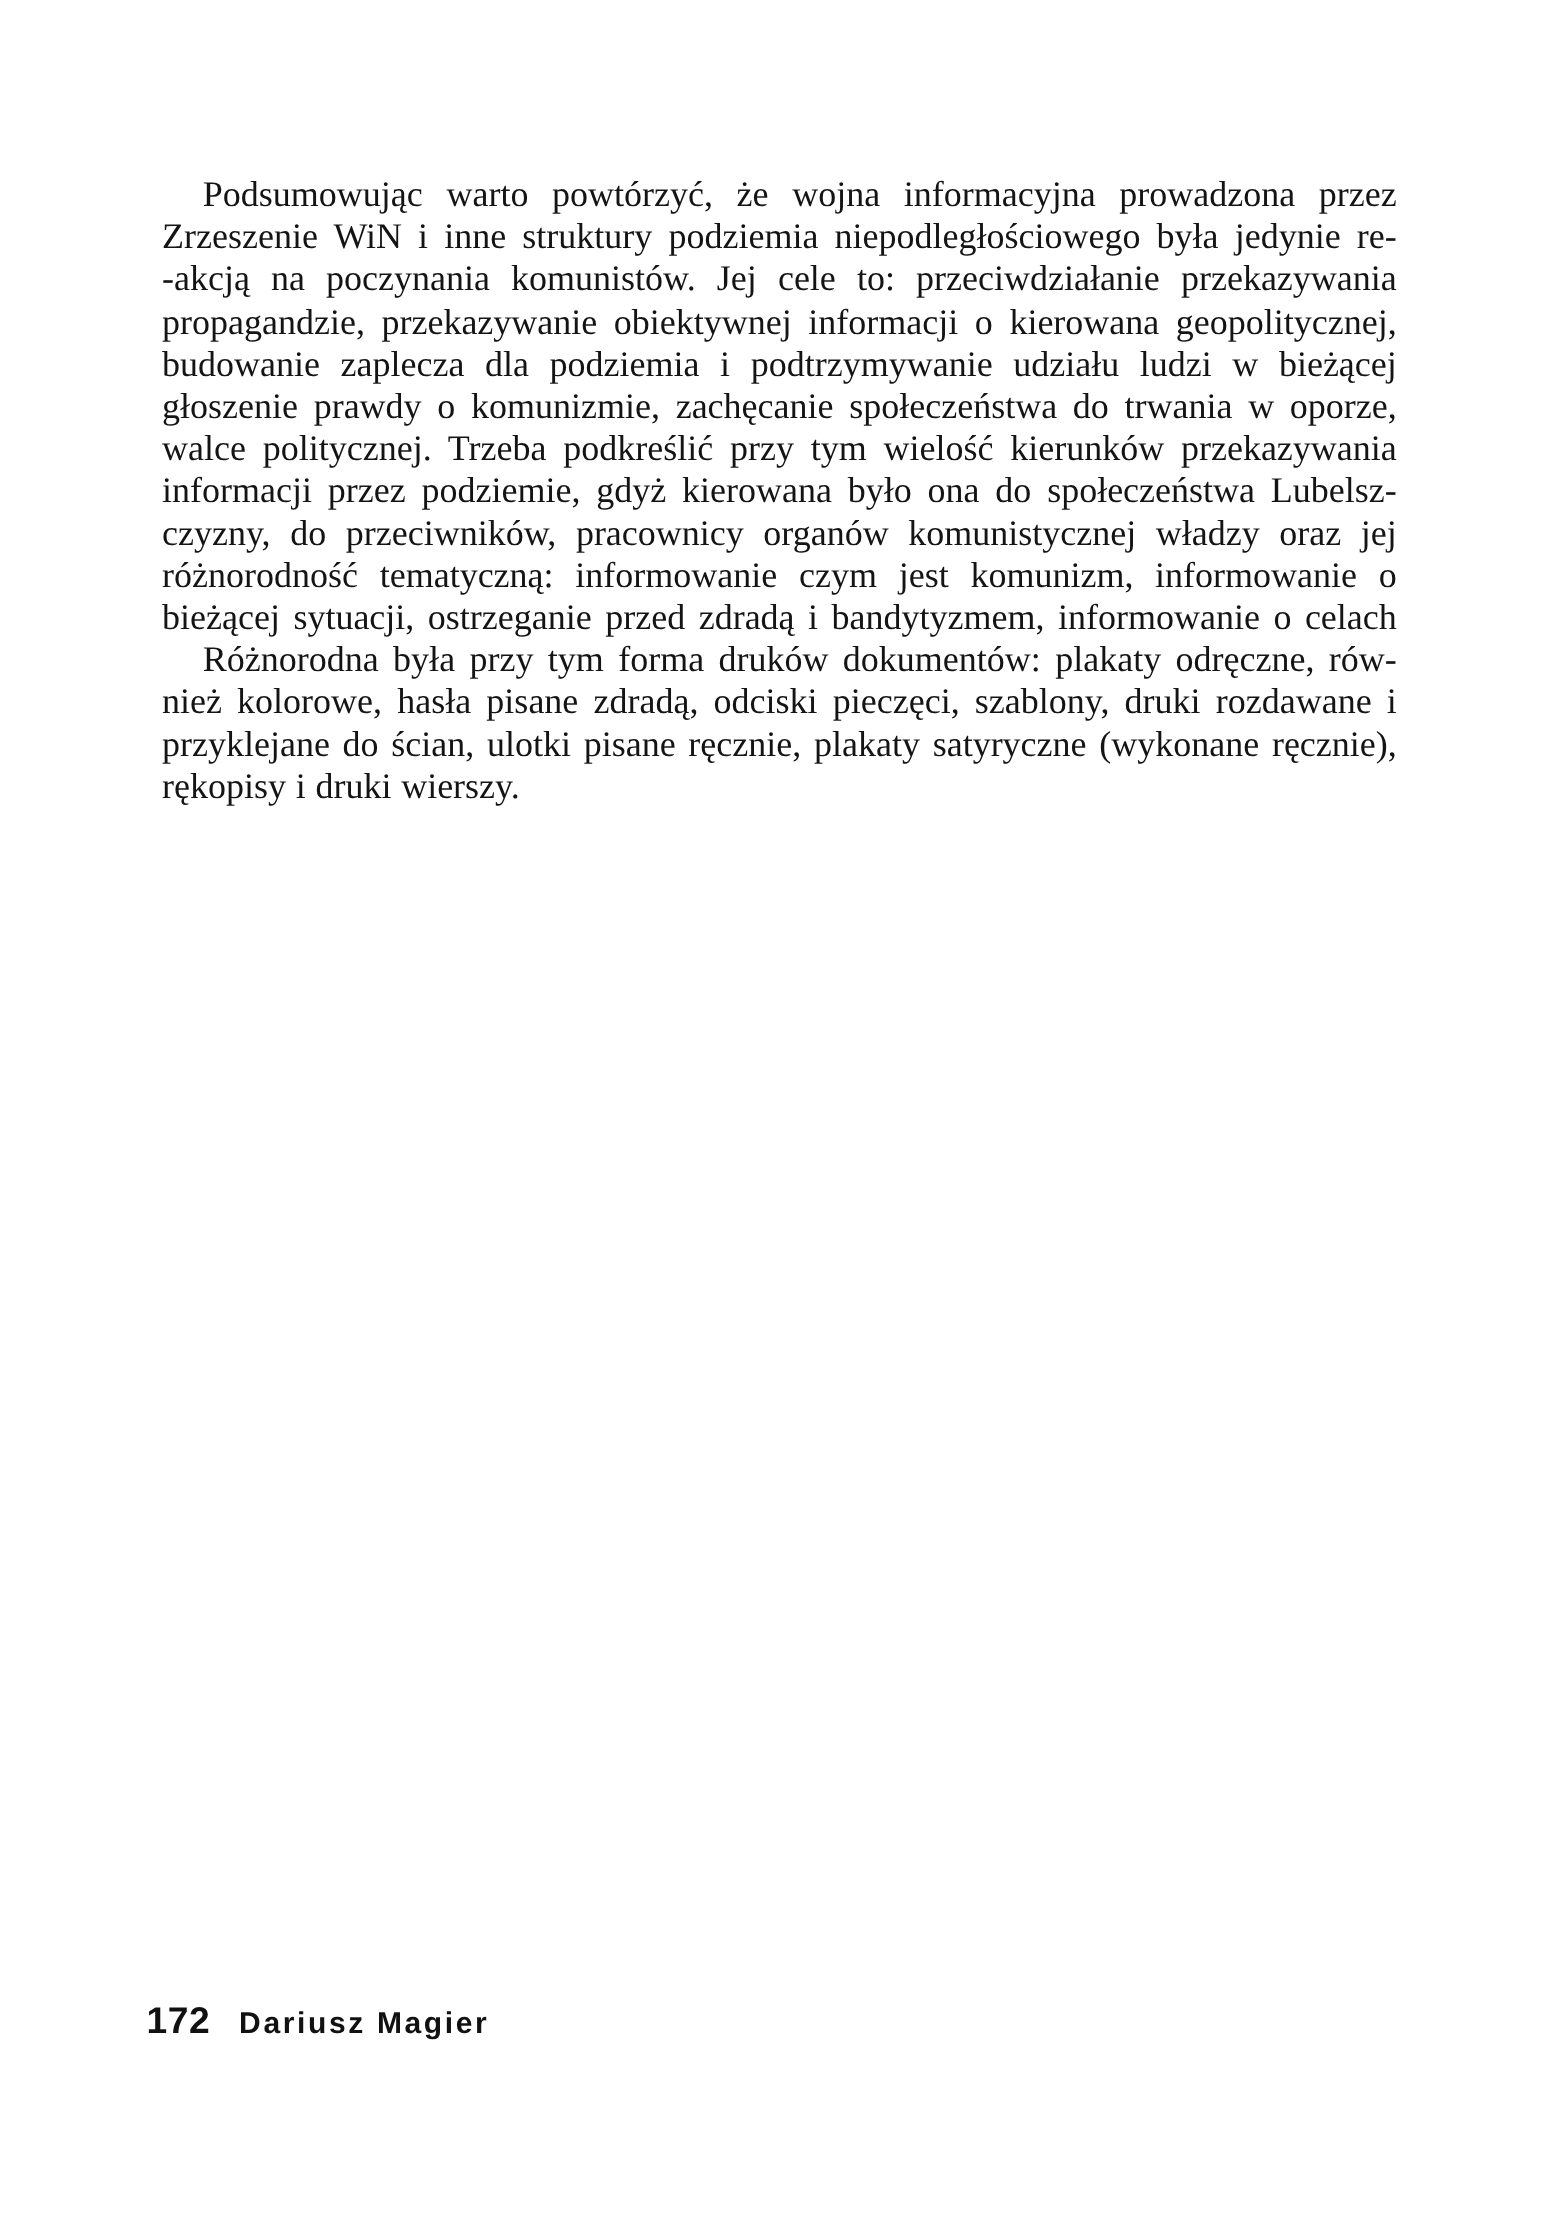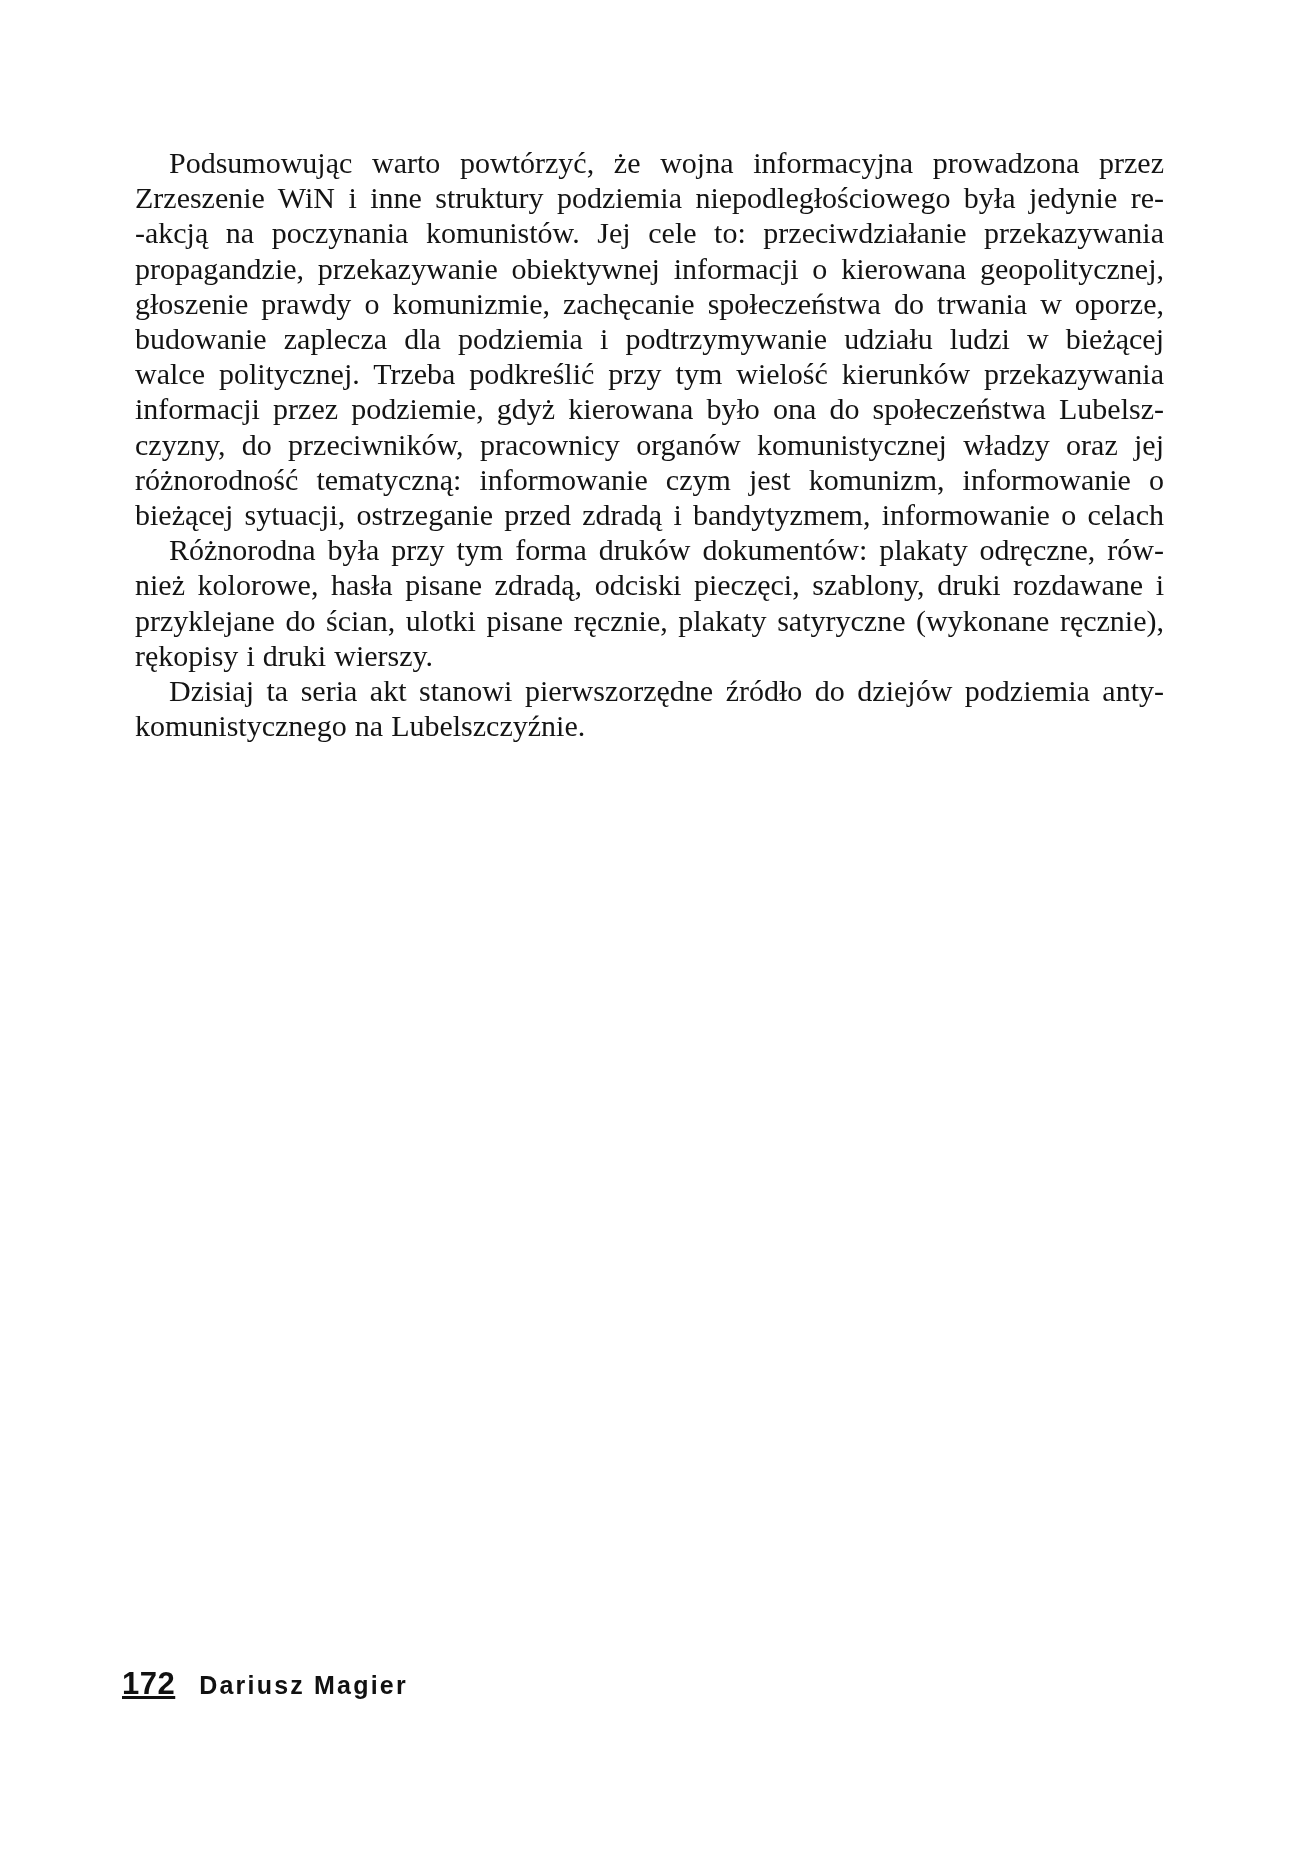--- a/index.html
+++ b/index.html
@@ -50,57 +50,52 @@
     display: flex;
     align-items: baseline;
     gap: 24px;
     font-family: "Liberation Sans", sans-serif;
     color: #111111;
   }
   .footer .pagenum {
     font-size: 31px;
     font-weight: 700;
     letter-spacing: 0.5px;
-    text-decoration: underline;
   }
   .footer .author {
     font-size: 25px;
     font-weight: 700;
     letter-spacing: 2.2px;
   }
 </style>
 </head>
 <body>
 
 <div class="page">
 
   <div class="text-block">
       <div class="paragraph">
         <div class="line indent">Podsumowując warto powtórzyć, że wojna informacyjna prowadzona przez</div>
         <div class="line">Zrzeszenie WiN i inne struktury podziemia niepodległościowego była jedynie re-</div>
         <div class="line">-akcją na poczynania komunistów. Jej cele to: przeciwdziałanie przekazywania</div>
         <div class="line">propagandzie, przekazywanie obiektywnej informacji o kierowana geopolitycznej,</div>
+        <div class="line">budowanie zaplecza dla podziemia i podtrzymywanie udziału ludzi w bieżącej</div>
         <div class="line">głoszenie prawdy o komunizmie, zachęcanie społeczeństwa do trwania w oporze,</div>
-        <div class="line">budowanie zaplecza dla podziemia i podtrzymywanie udziału ludzi w bieżącej</div>
         <div class="line">walce politycznej. Trzeba podkreślić przy tym wielość kierunków przekazywania</div>
         <div class="line">informacji przez podziemie, gdyż kierowana było ona do społeczeństwa Lubelsz-</div>
         <div class="line">czyzny, do przeciwników, pracownicy organów komunistycznej władzy oraz jej</div>
         <div class="line">różnorodność tematyczną: informowanie czym jest komunizm, informowanie o</div>
         <div class="line">bieżącej sytuacji, ostrzeganie przed zdradą i bandytyzmem, informowanie o celach</div>
       </div>
       <div class="paragraph">
         <div class="line indent">Różnorodna była przy tym forma druków dokumentów: plakaty odręczne, rów-</div>
         <div class="line">nież kolorowe, hasła pisane zdradą, odciski pieczęci, szablony, druki rozdawane i</div>
         <div class="line">przyklejane do ścian, ulotki pisane ręcznie, plakaty satyryczne (wykonane ręcznie),</div>
         <div class="line para-end">rękopisy i druki wierszy.</div>
       </div>
-      <div class="paragraph">
-        <div class="line indent">Dzisiaj ta seria akt stanowi pierwszorzędne źródło do dziejów podziemia anty-</div>
-        <div class="line para-end">komunistycznego na Lubelszczyźnie.</div>
-      </div>
     </div>
 
   <div class="footer">
     <span class="pagenum">172</span>
     <span class="author">Dariusz Magier</span>
   </div>
 
 </div>
 
 </body></html>

